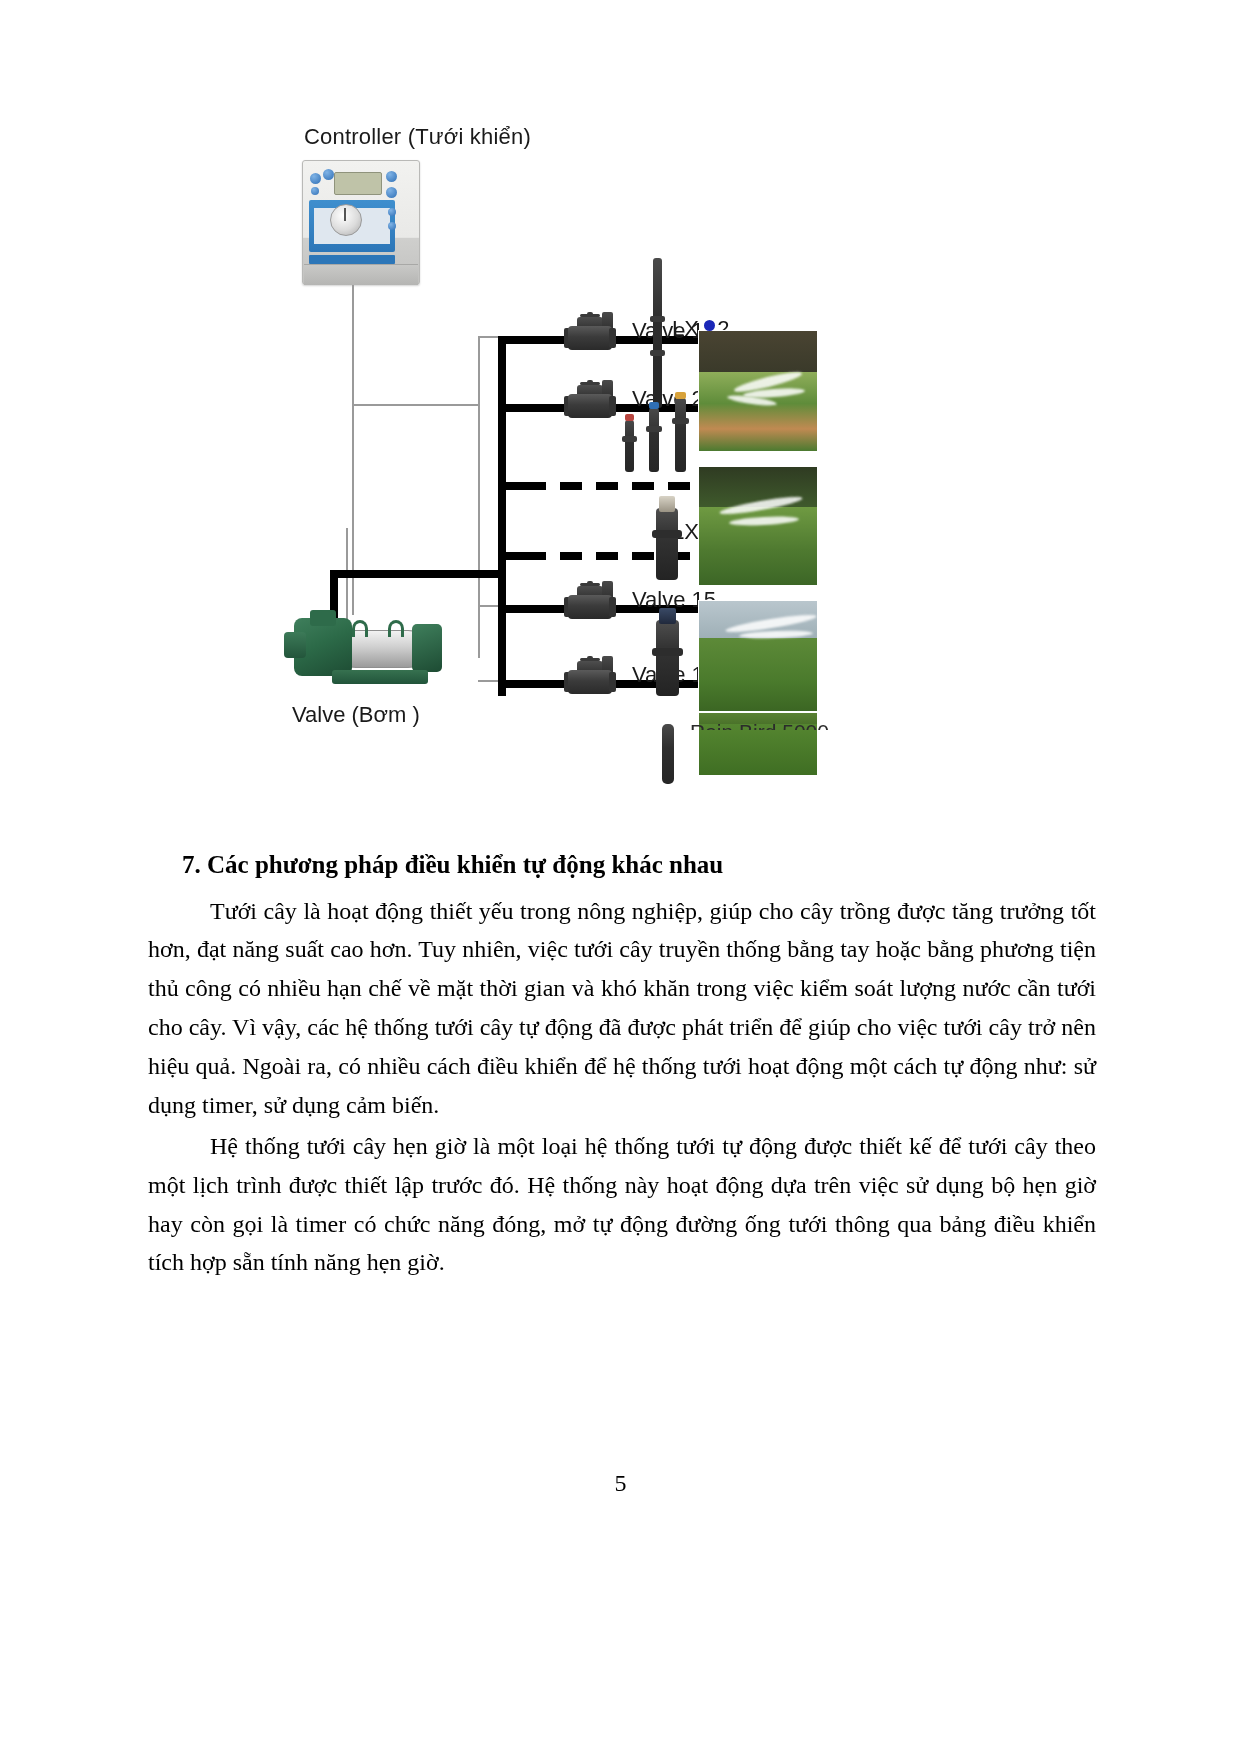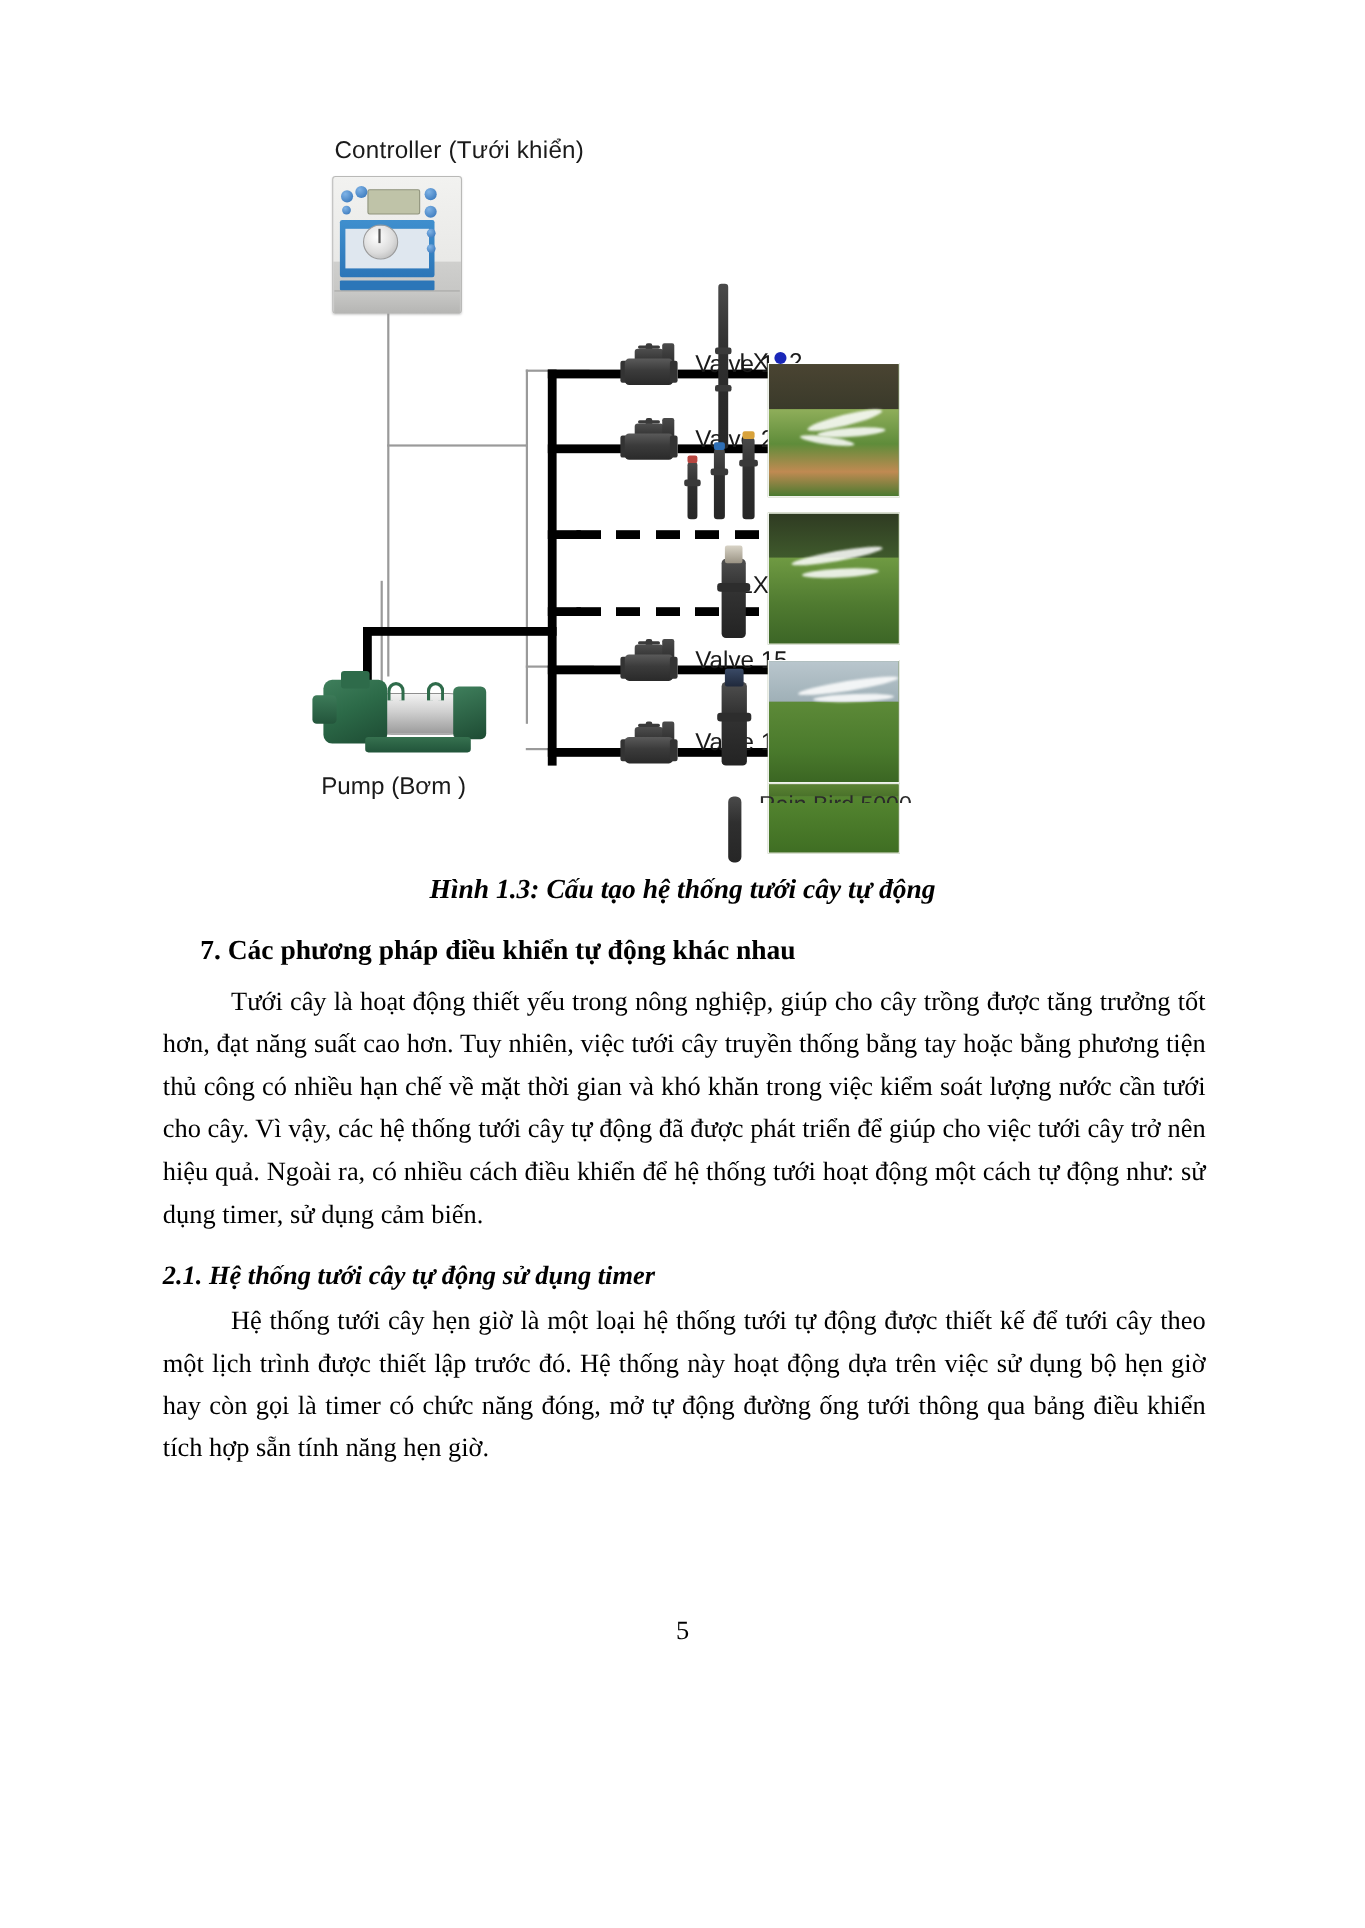--- a/index.html
+++ b/index.html
@@ -460,31 +460,29 @@
       <div class="pump">
         <div class="pump-barrel"></div>
         <div class="pump-rear"></div>
         <div class="pump-head"></div>
         <div class="pump-inlet"></div>
         <div class="pump-flange"></div>
         <div class="pump-lug" style="left:60px;top:12px;"></div>
         <div class="pump-lug" style="left:96px;top:12px;"></div>
         <div class="pump-foot"></div>
       </div>
-      <div class="dlabel" style="left:22px;top:596px;font-size:22px;">Pump (Bơm )</div>
+      <div class="dlabel" style="left:22px;top:596px;font-size:22px;">Valve (Bơm )</div>
 
       <div class="clipped" style="left:420px;top:612px;width:140px;">Rain Bird 5000 STD</div>
     </div>
   </div>
 
-  <div class="fig-caption">Hình 1.3: Cấu tạo hệ thống tưới cây tự động</div>
 
   <div class="body-block">
     <h2 class="sec">7. Các phương pháp điều khiển tự động khác nhau</h2>
     <p class="para">Tưới cây là hoạt động thiết yếu trong nông nghiệp, giúp cho cây trồng được tăng trưởng tốt hơn, đạt năng suất cao hơn. Tuy nhiên, việc tưới cây truyền thống bằng tay hoặc bằng phương tiện thủ công có nhiều hạn chế về mặt thời gian và khó khăn trong việc kiểm soát lượng nước cần tưới cho cây. Vì vậy, các hệ thống tưới cây tự động đã được phát triển để giúp cho việc tưới cây trở nên hiệu quả. Ngoài ra, có nhiều cách điều khiển để hệ thống tưới hoạt động một cách tự động như: sử dụng timer, sử dụng cảm biến.</p>
 
-    <h3 class="sub">2.1. Hệ thống tưới cây tự động sử dụng timer</h3>
     <p class="para tight">Hệ thống tưới cây hẹn giờ là một loại hệ thống tưới tự động được thiết kế để tưới cây theo một lịch trình được thiết lập trước đó. Hệ thống này hoạt động dựa trên việc sử dụng bộ hẹn giờ hay còn gọi là timer có chức năng đóng, mở tự động đường ống tưới thông qua bảng điều khiển tích hợp sẵn tính năng hẹn giờ.</p>
   </div>
 
   <div class="page-number">5</div>
 
 </div>
 
 </body></html>

